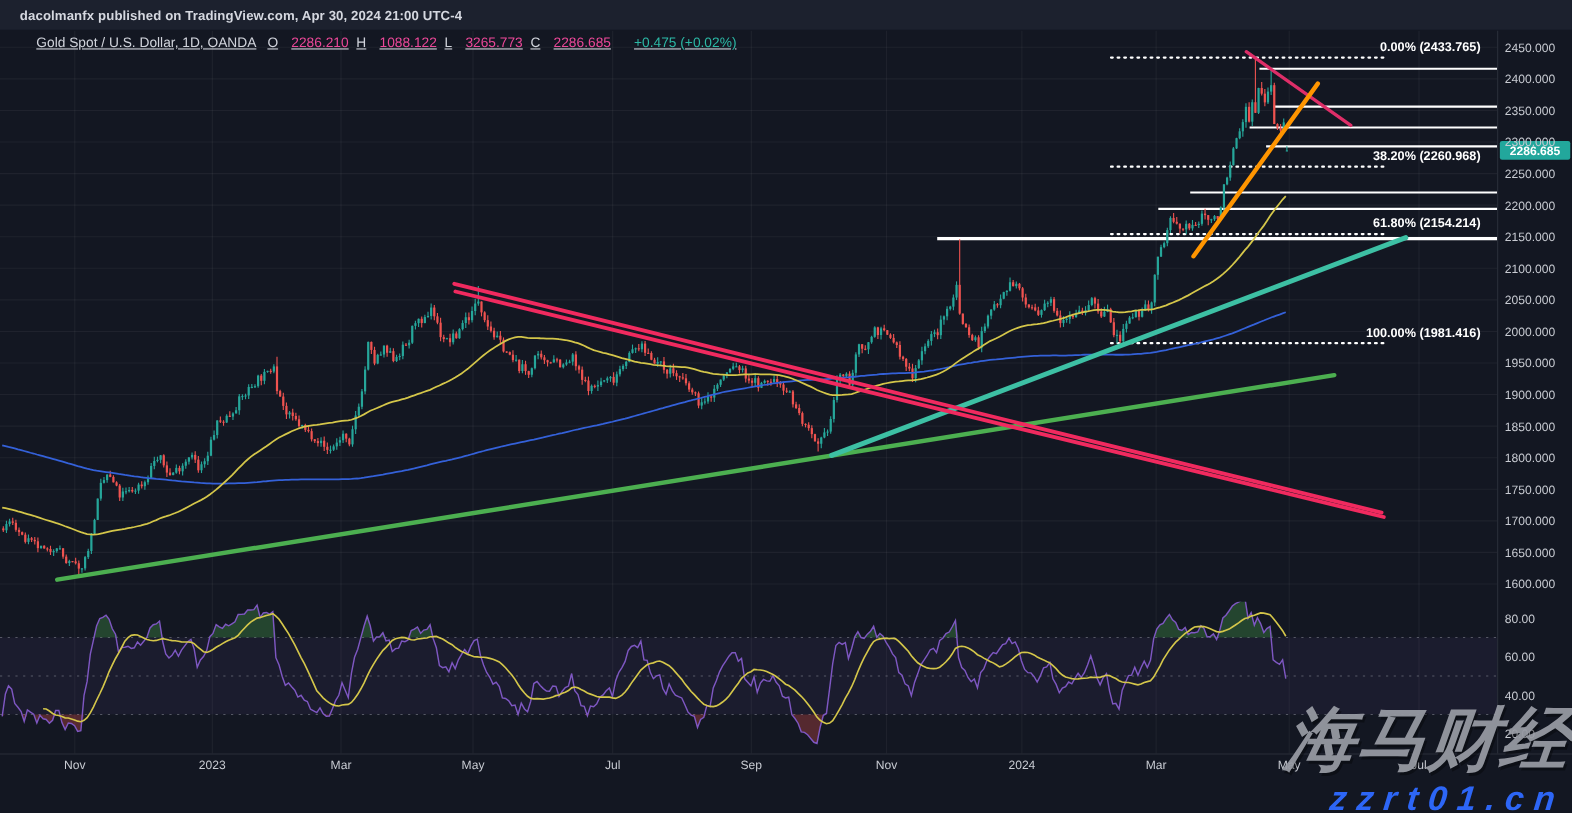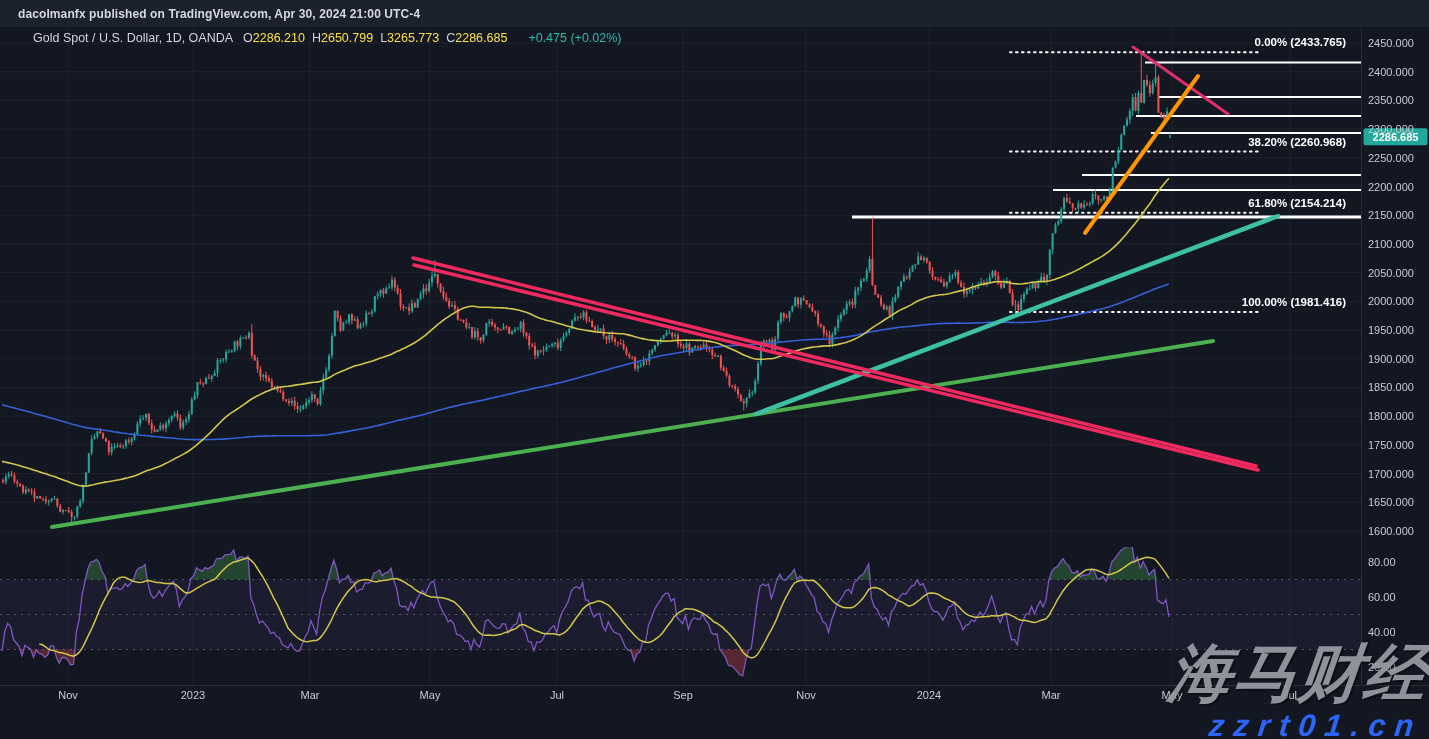--- a/index.html
+++ b/index.html
@@ -1,26 +1,26 @@
 <!DOCTYPE html>
 <html><head>
 <meta charset="utf-8">
 <style>
   html,body{margin:0;padding:0;background:#131722;}
   #app{position:relative;width:1429px;height:739px;background:#131722;overflow:hidden;
        font-family:"Liberation Sans","DejaVu Sans",sans-serif;}
   .topbar{position:absolute;left:0;top:0;width:1429px;height:27px;background:#1c212e;
           display:flex;align-items:center;}
   .topbar span{margin-left:18px;font-size:12px;font-weight:600;color:#d5d8e0;letter-spacing:.1px;}
-  .legend{position:absolute;left:33px;top:31px;height:16px;display:flex;align-items:flex-start;
-          font-size:12.5px;color:#d1d4dc;white-space:nowrap;z-index:5;}
+  .legend{position:absolute;left:33px;top:31px;height:16px;display:flex;align-items:center;
+          font-size:12.5px;color:#d1d4dc;white-space:nowrap;z-index:5;text-decoration:underline;}
   .legend .sym{margin-right:10px;}
   .legend .pair{margin-right:7px;}
   .legend .ltr{color:#d1d4dc;}
-  .legend .val{color:#fde047;}
+  .legend .val{color:#ec4899;padding-left:12px;}
   .legend .chg{color:#2cb9a6;margin-left:14px;}
   svg#chart{position:absolute;left:0;top:0;z-index:1;}
   .wm-cn{position:absolute;right:0px;bottom:34px;z-index:8;font-size:63px;line-height:1;
          font-weight:900;font-style:italic;color:rgba(154,157,166,.92);
          transform:skewX(-6deg);letter-spacing:2px;
          text-shadow:2px 2px 0 rgba(0,0,0,.35);pointer-events:none;}
   .wm-url{position:absolute;right:6px;bottom:-2px;z-index:8;font-size:31px;line-height:1;
           font-weight:800;font-style:italic;color:#2d66f6;letter-spacing:9px;
           transform:skewX(-6deg);pointer-events:none;}
   .botbar{position:absolute;left:0;top:707px;width:1429px;height:32px;background:#1c212e;
@@ -33,21 +33,21 @@
 
 <div id="app">
 
   <div class="topbar">
     <span>dacolmanfx published on TradingView.com, Apr 30, 2024 21:00 UTC-4</span>
   </div>
 
   <div class="legend">
     <span class="sym">Gold Spot / U.S. Dollar, 1D, OANDA</span>
     <span class="pair"><span class="ltr">O</span><span class="val">2286.210</span></span>
-    <span class="pair"><span class="ltr">H</span><span class="val">2650.799</span></span>
+    <span class="pair"><span class="ltr">H</span><span class="val">1088.122</span></span>
     <span class="pair"><span class="ltr">L</span><span class="val">3265.773</span></span>
     <span class="pair"><span class="ltr">C</span><span class="val">2286.685</span></span>
     <span class="chg">+0.475 (+0.02%)</span>
   </div>
 
   <svg id="chart" width="1429" height="739">
       <defs>
         <clipPath id="clipPrice">
           <rect x="0" y="28" width="1361" height="518"></rect>
         </clipPath>

